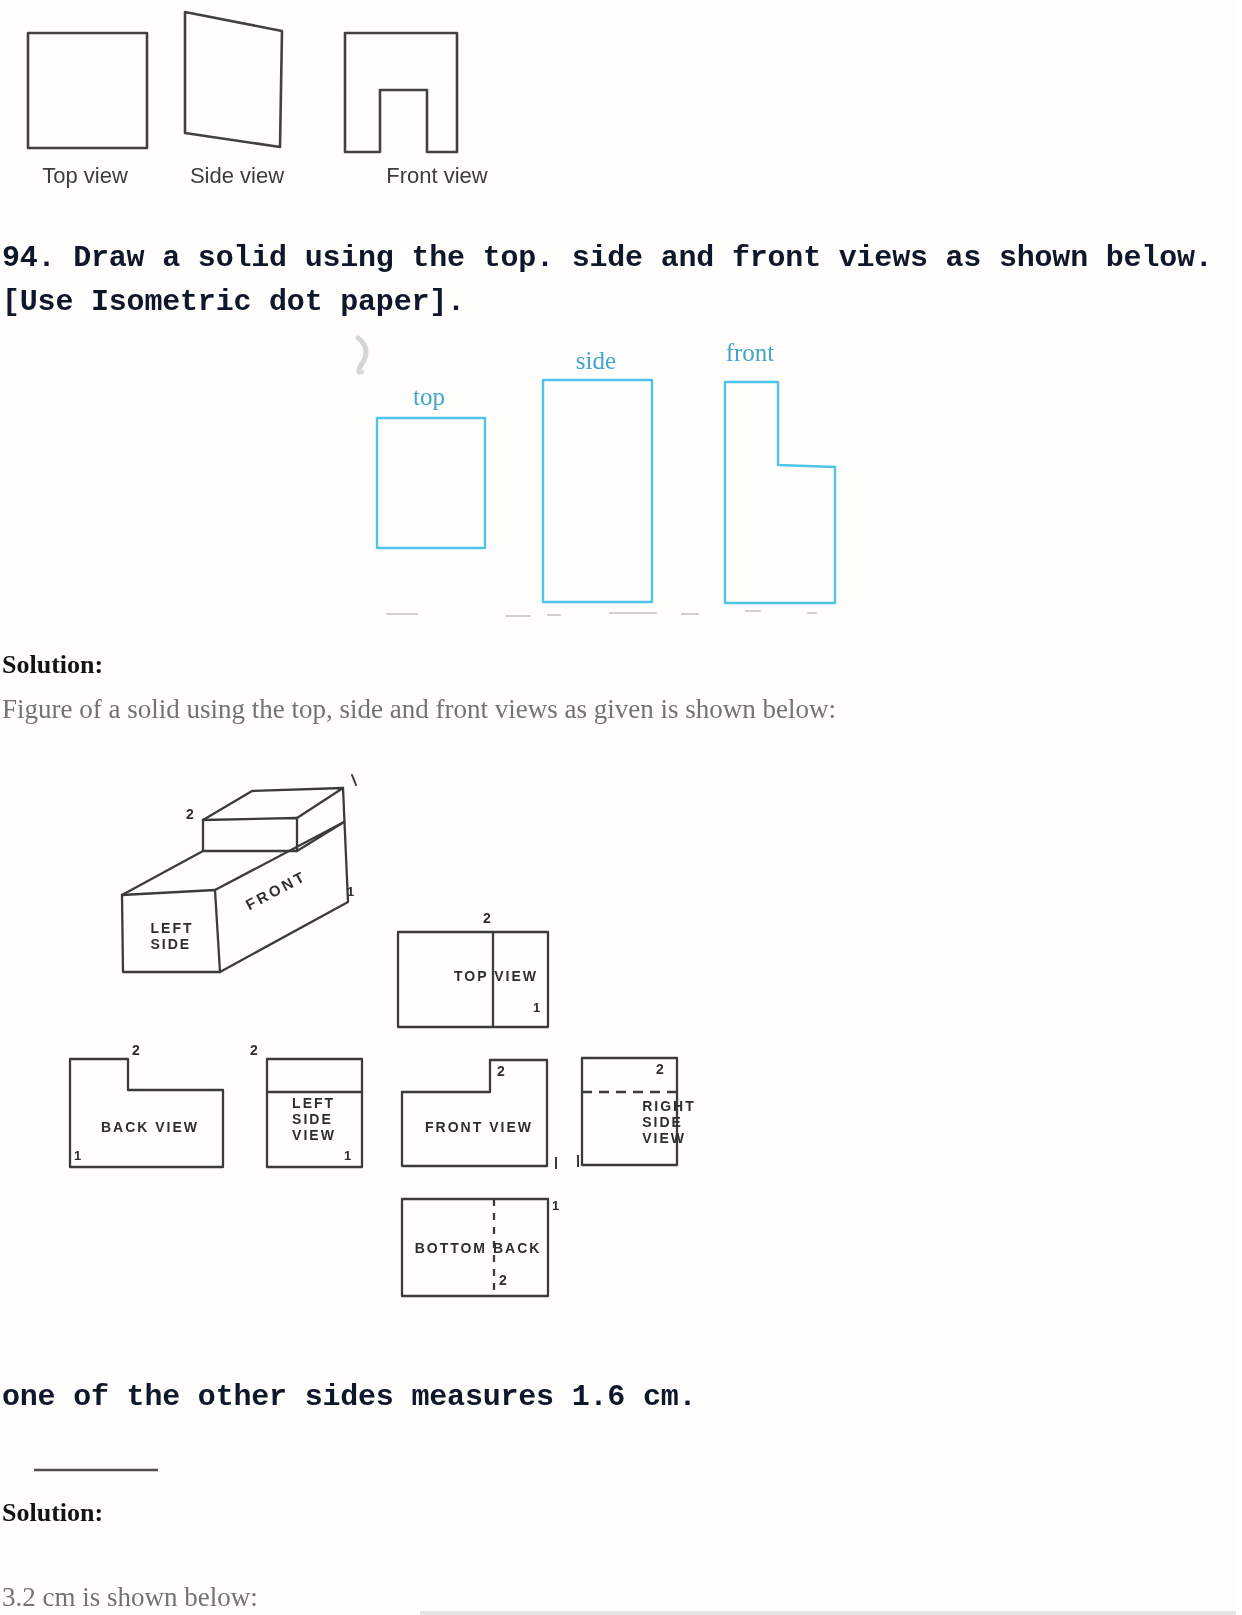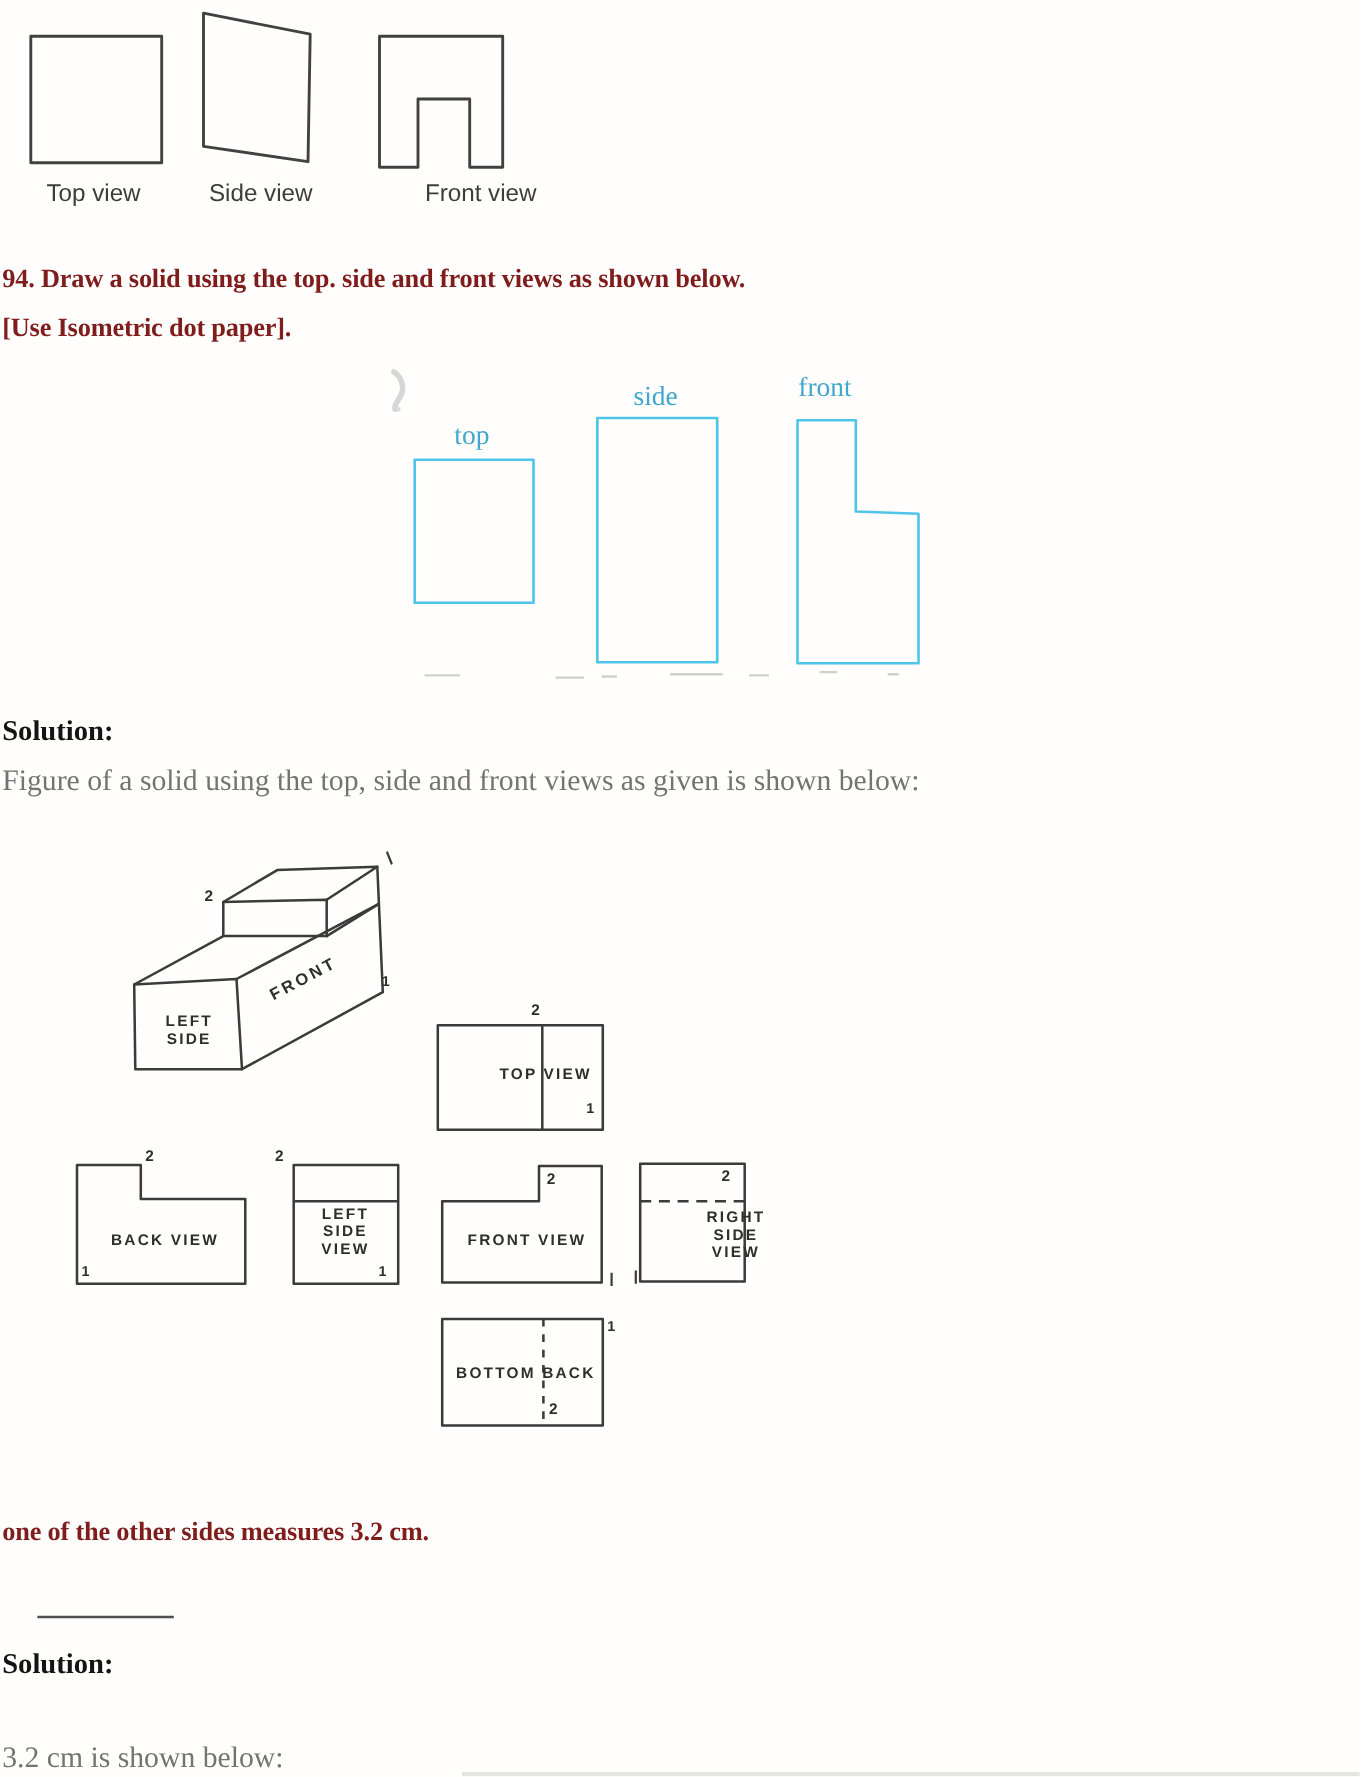--- a/index.html
+++ b/index.html
@@ -1,27 +1,27 @@
 <!DOCTYPE html>
 <html><head>
 <meta charset="utf-8">
 <style>
   html,body{margin:0;padding:0;background:#ffffff;}
   #page{
     position:relative;width:1236px;height:1615px;background:#fffefc;
     overflow:hidden;font-family:"Liberation Serif",serif;color:#1b1b1b;
   }
   .txt{position:absolute;white-space:nowrap;}
-  .qtext{font-family:Liberation Serif, serif;font-weight:700;font-size:24px;color:#7f1d1d;letter-spacing:-0.2px;}
+  .qtext{font-family:Liberation Mono, monospace;font-weight:700;font-size:30px;color:#0f172a;letter-spacing:-0.2px;}
   .heading{font-family:"Liberation Serif",serif;font-weight:700;font-size:26px;color:#141414;}
   .body{font-family:"Liberation Serif",serif;font-weight:400;font-size:27px;color:#737373;}
   .figcap{font-family:"Liberation Sans",sans-serif;font-size:22px;color:#3d3d3d;transform:translateX(-50%);}
   .cyanlab{font-family:"Liberation Serif",serif;font-size:25px;color:#41a7cc;transform:translateX(-50%);}
   .hand{font-family:"Liberation Sans",sans-serif;font-weight:700;font-size:14px;color:#2e2e2e;letter-spacing:2px;}
-  .hand.center{transform:translateX(-50%);text-align:center;}
+  .hand.center{transform:translateX(-50%);}
   .dim{font-family:"Liberation Sans",sans-serif;font-weight:700;font-size:14px;color:#2e2e2e;}
   .stack{line-height:16px;}
   svg{position:absolute;left:0;top:0;}
 </style>
 </head>
 <body>
 
 <div id="page">
 
   <svg width="1242" height="1615" viewBox="0 0 1242 1615">
@@ -127,18 +127,18 @@
     <div>RIGHT</div>
     <div>SIDE</div>
     <div>VIEW</div>
   </div>
   <div class="txt dim" style="left:656px;top:1061px;">2</div>
 
   <div class="txt hand center" style="left:478px;top:1240px;">BOTTOM BACK</div>
   <div class="txt dim" style="left:499px;top:1272px;">2</div>
   <div class="txt dim" style="left:552px;top:1198px;font-size:13px;">1</div>
 
-  <div class="txt qtext" style="left:2px;top:1380px;">one of the other sides measures 3.2 cm.</div>
+  <div class="txt qtext" style="left:2px;top:1380px;">one of the other sides measures 1.6 cm.</div>
 
   <div class="txt heading" style="left:2px;top:1498px;">Solution:</div>
   <div class="txt body" style="left:2px;top:1582px;">3.2 cm is shown below:</div>
 
 </div>
 
 </body></html>

